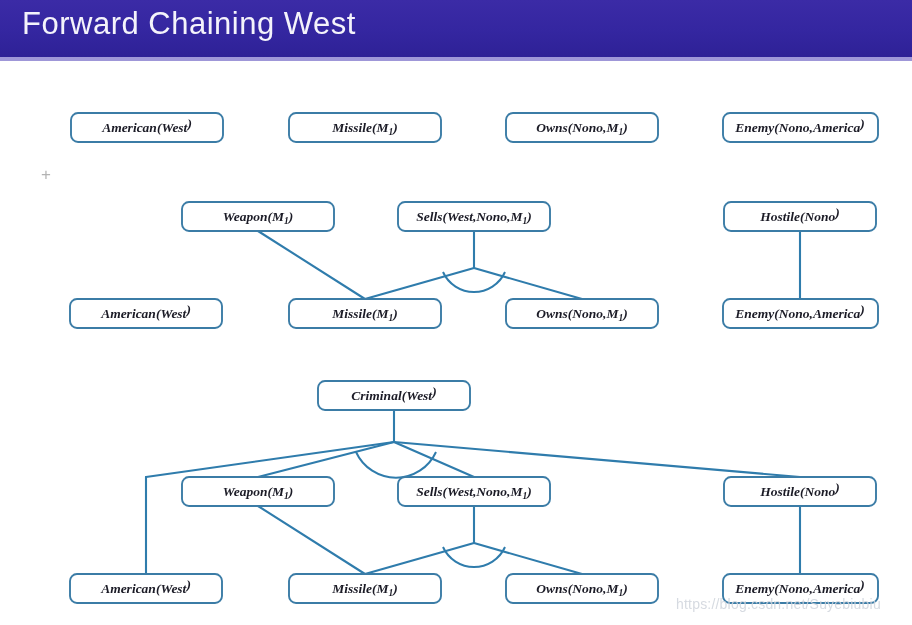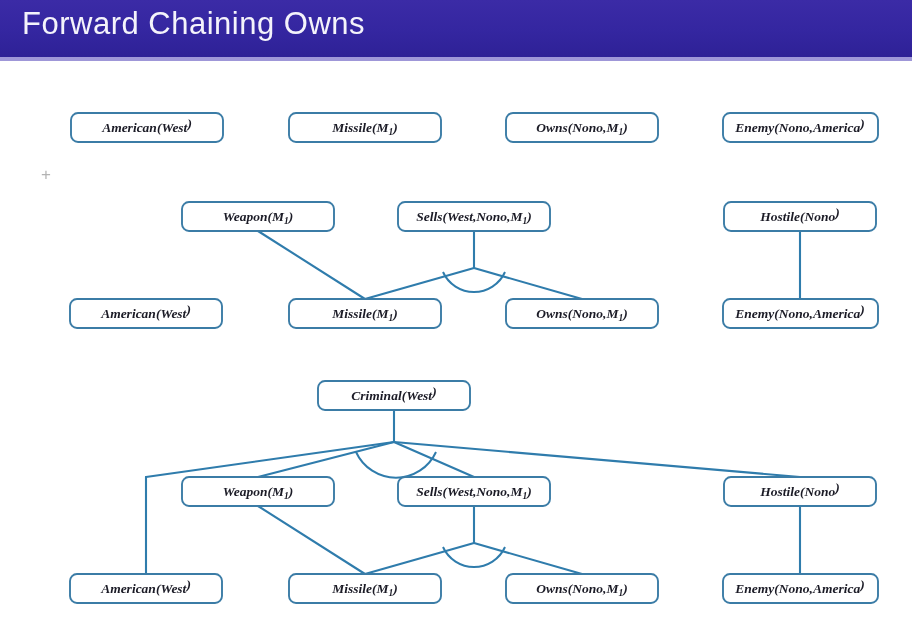--- a/index.html
+++ b/index.html
@@ -60,21 +60,21 @@
     font-size:14px;color:#cfd4dc;opacity:.85;
     white-space:nowrap;letter-spacing:.2px;
   }
 </style>
 </head>
 <body>
 
 <div id="slide">
 
   <div id="titlebar">
-    <div id="title-text">Forward Chaining Owns</div>
+    <div id="title-text">Forward Chaining West</div>
   </div>
   <div id="titlebar-underline"></div>
 
   <div id="diagram">
   <svg width="912" height="625" viewBox="0 0 912 625" xmlns="http://www.w3.org/2000/svg">
 
     <g>
 
       <path class="link" d="M258,231 L365,299"></path>
 
@@ -223,14 +223,15 @@
       <rect class="nodebox" x="723" y="574" width="155" height="29" rx="7" ry="7"></rect>
       <text class="nodelabel" x="800" y="589.5">
         <tspan>Enemy(</tspan><tspan>Nono,America</tspan><tspan class="sub" dy="4"></tspan><tspan dy="-4">)</tspan>
       </text>
     </g>
 
   </svg>
   </div>
 
   <div id="plusmark">+</div>
+  <div id="watermark">https://blog.csdn.net/Suyebiubiu</div>
 
 </div>
 
 </body></html>

